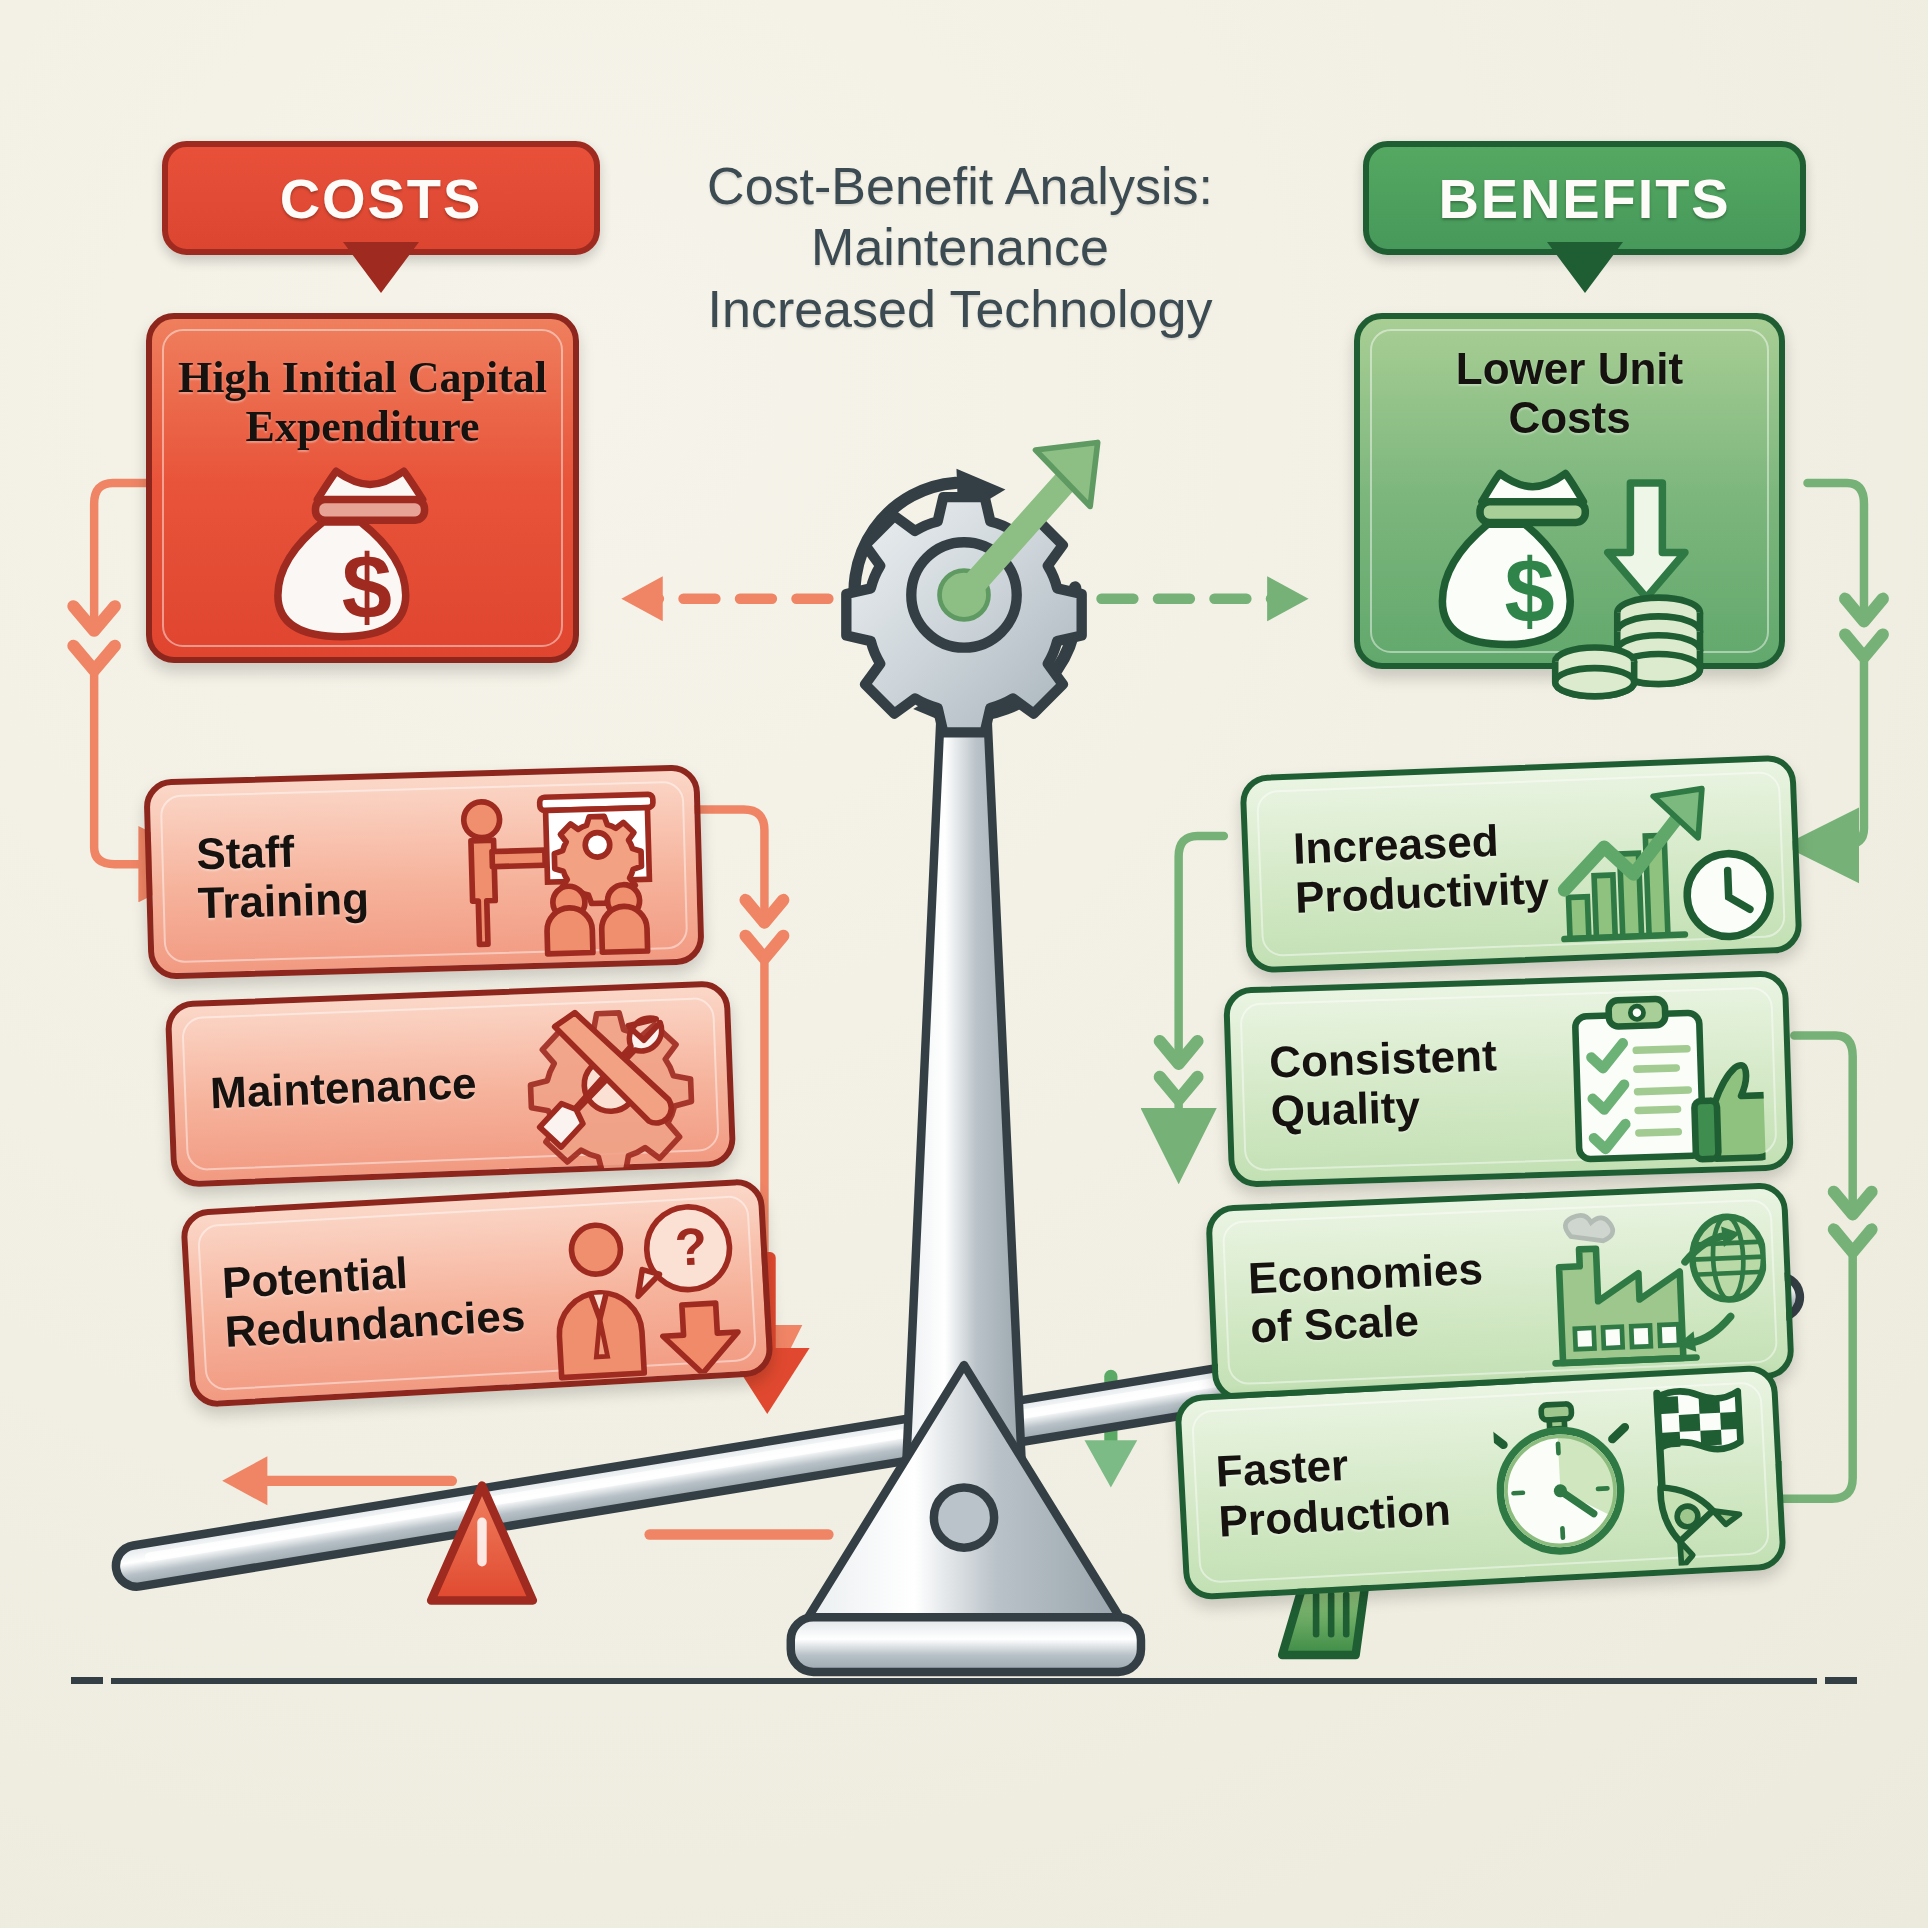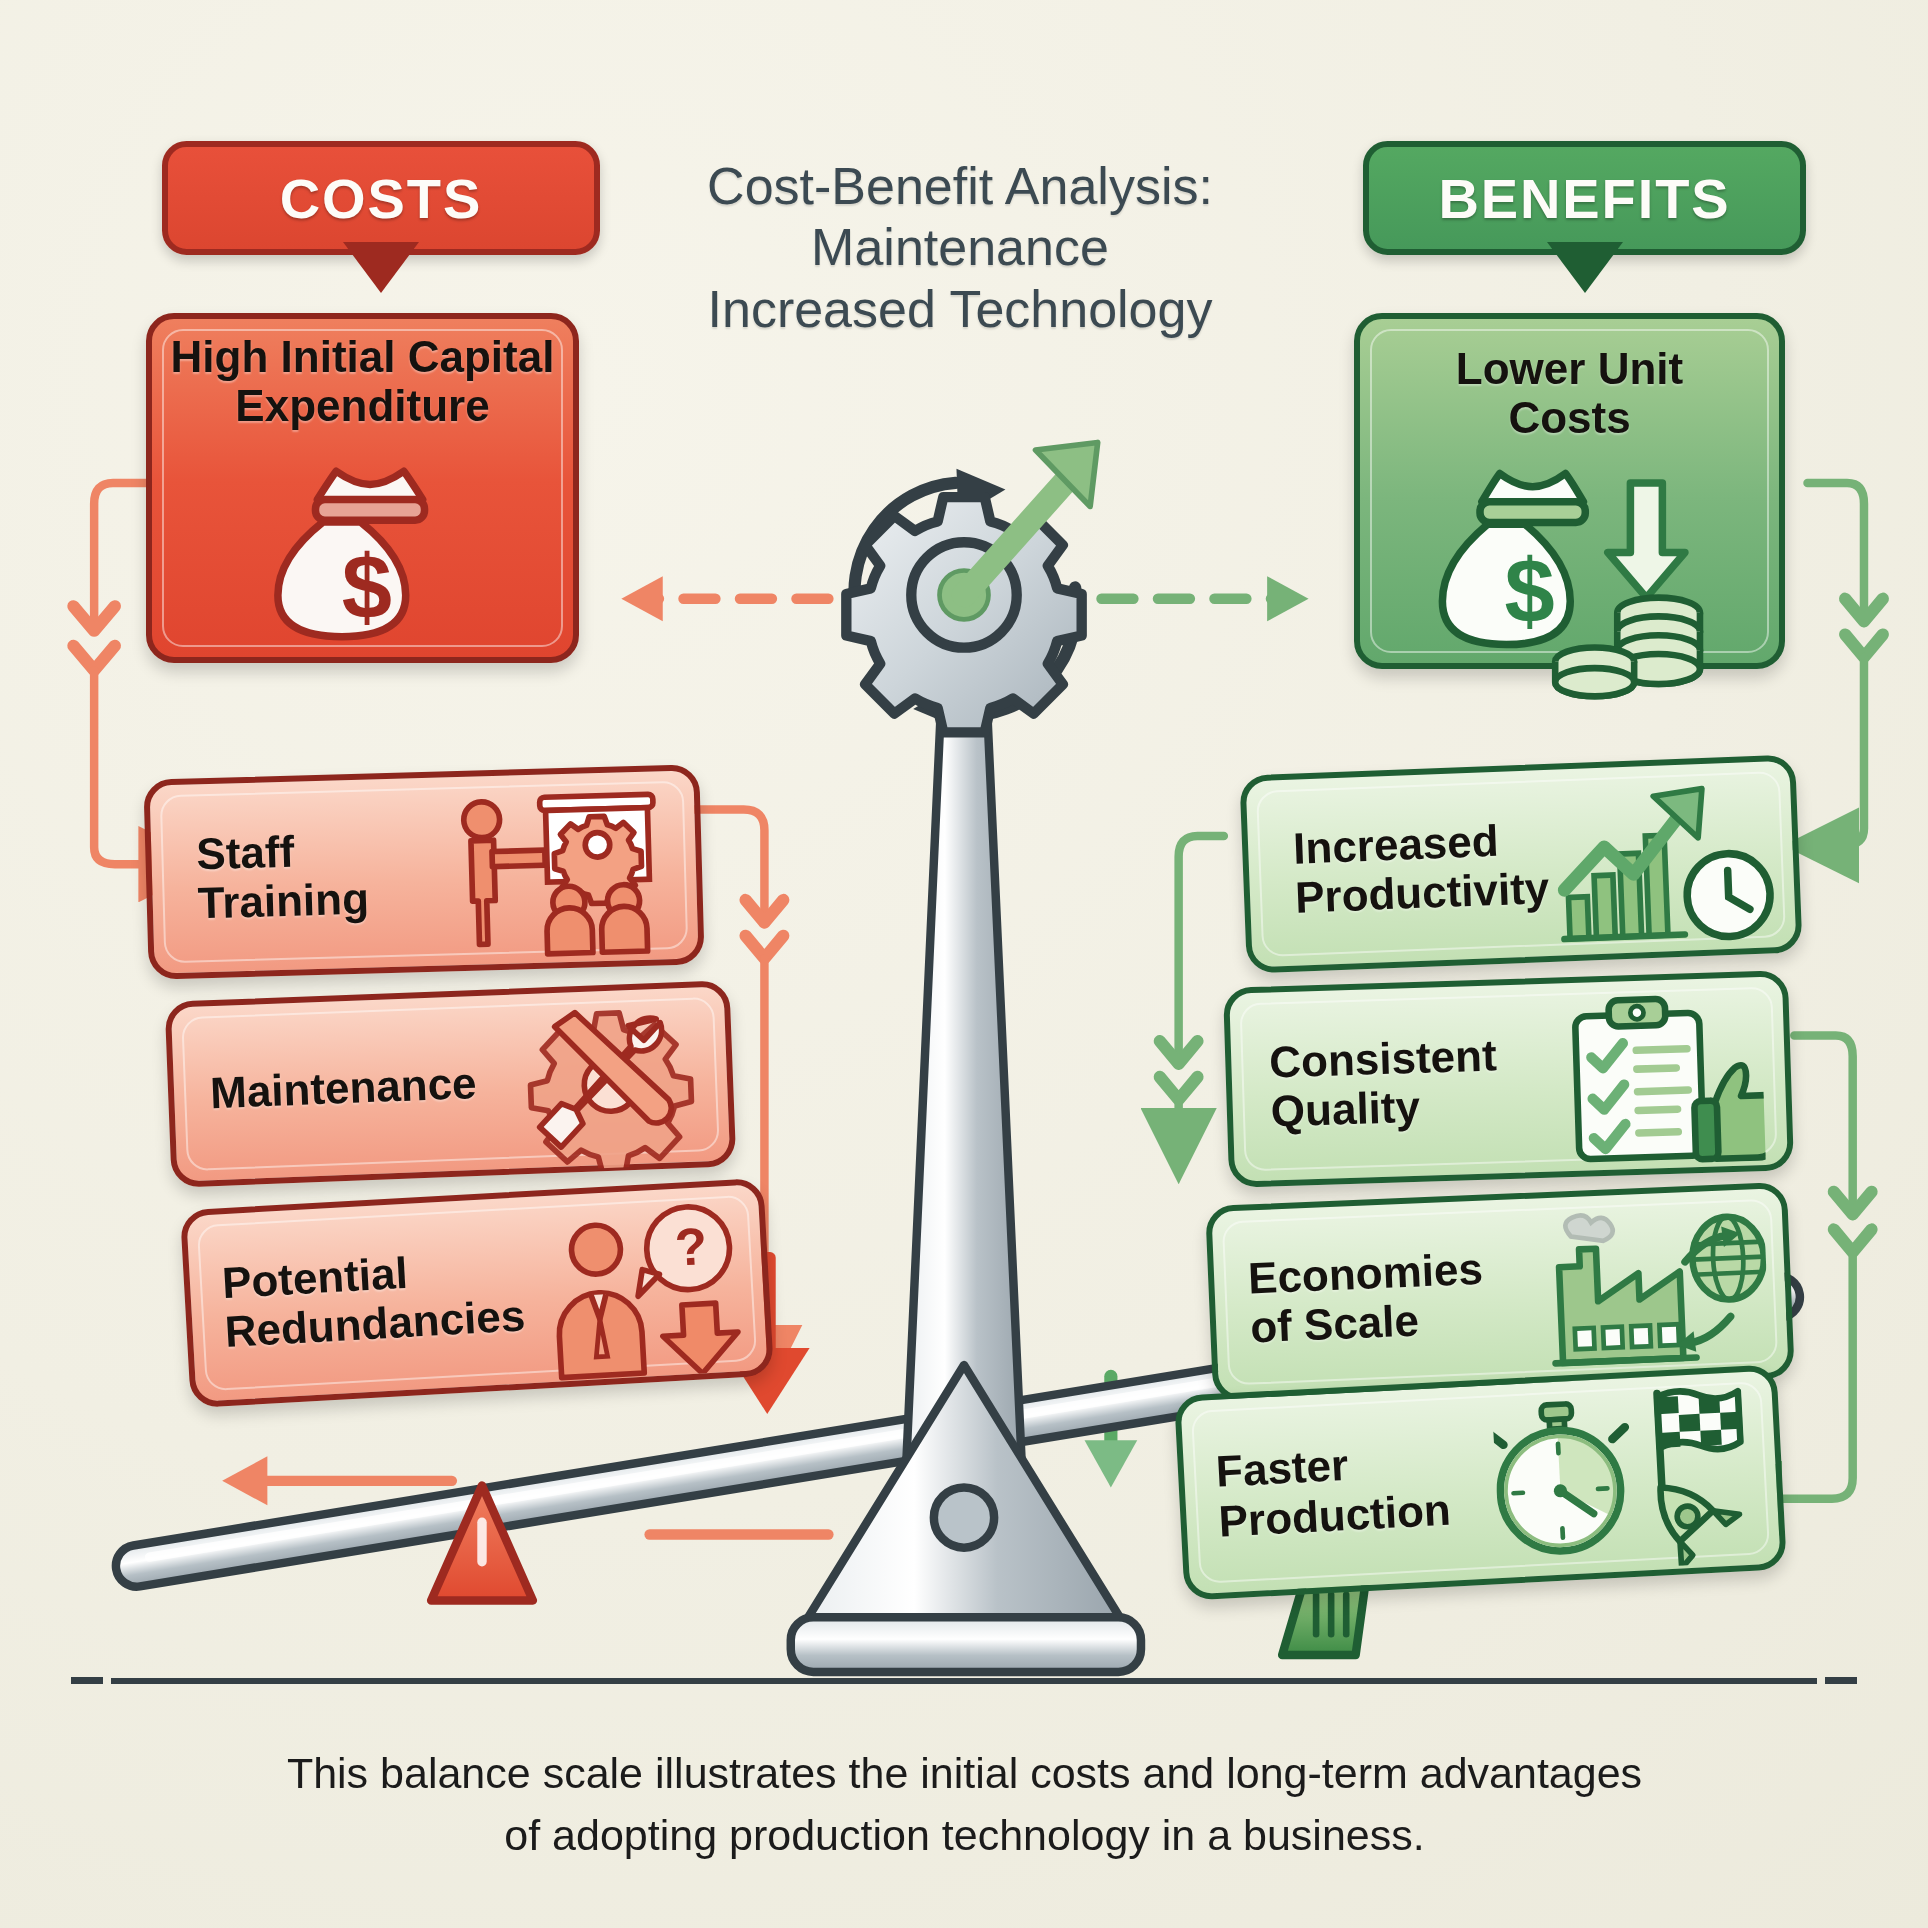--- a/index.html
+++ b/index.html
@@ -88,21 +88,21 @@
   }
   .ben.small{
     background:linear-gradient(180deg,#eaf4e2 0%,#d4e9c7 55%,#c3e0b4 100%);
   }
   .inner-stroke{
     position:absolute;inset:10.4px;border-radius:21px;
     border:2.8px solid rgba(255,255,255,.45);pointer-events:none;
   }
 
   #c1{left:146px;top:313px;width:433px;height:350px;flex-direction:column;justify-content:flex-start;}
-  #c1 .label{font-size:44px;text-align:center;width:100%;margin-top:13px;}
+  #c1 .label{font-size:44px;text-align:center;width:100%;margin-top:34px;font-family:Liberation Serif, serif;}
   #c2{left:146px;top:772px;width:556px;height:200px;transform:rotate(-1.6deg);}
   #c2 .label{font-size:44px;margin-left:45px;}
   #c3{left:168px;top:991px;width:565px;height:186px;transform:rotate(-2.2deg);}
   #c3 .label{font-size:44px;margin-left:36px;}
   #c4{left:185px;top:1194px;width:584px;height:198px;transform:rotate(-3.2deg);}
   #c4 .label{font-size:44px;margin-left:32px;}
 
   #b1{left:1354px;top:313px;width:431px;height:356px;flex-direction:column;justify-content:flex-start;}
   #b1 .label{font-size:44px;text-align:center;width:100%;margin-top:24.5px;}
   #b2{left:1243px;top:765px;width:556px;height:198px;transform:rotate(-2.2deg);}
@@ -491,16 +491,15 @@
       <g transform="translate(208,146) rotate(-40)">
         <path d="M0,-52 q24,24 24,56 h-48 q0,-32 24,-56 Z" fill="#c7e2b4" stroke="#1f5e33" stroke-width="7" stroke-linejoin="round"></path>
         <circle cy="-10" r="11" fill="#9dc78c" stroke="#1f5e33" stroke-width="6"></circle>
         <path d="M-24,4 l-18,22 l18,-2 Z" fill="#9dc78c" stroke="#1f5e33" stroke-width="6" stroke-linejoin="round"></path>
         <path d="M24,4 l18,22 l-18,-2 Z" fill="#9dc78c" stroke="#1f5e33" stroke-width="6" stroke-linejoin="round"></path>
       </g>
     </svg>
   </div>
 
   <div id="divider"></div>
-  <div id="caption">This balance scale illustrates the initial costs and long-term advantages of adopting production technology in a business.</div>
 
 </div>
 
 
 </body></html>

